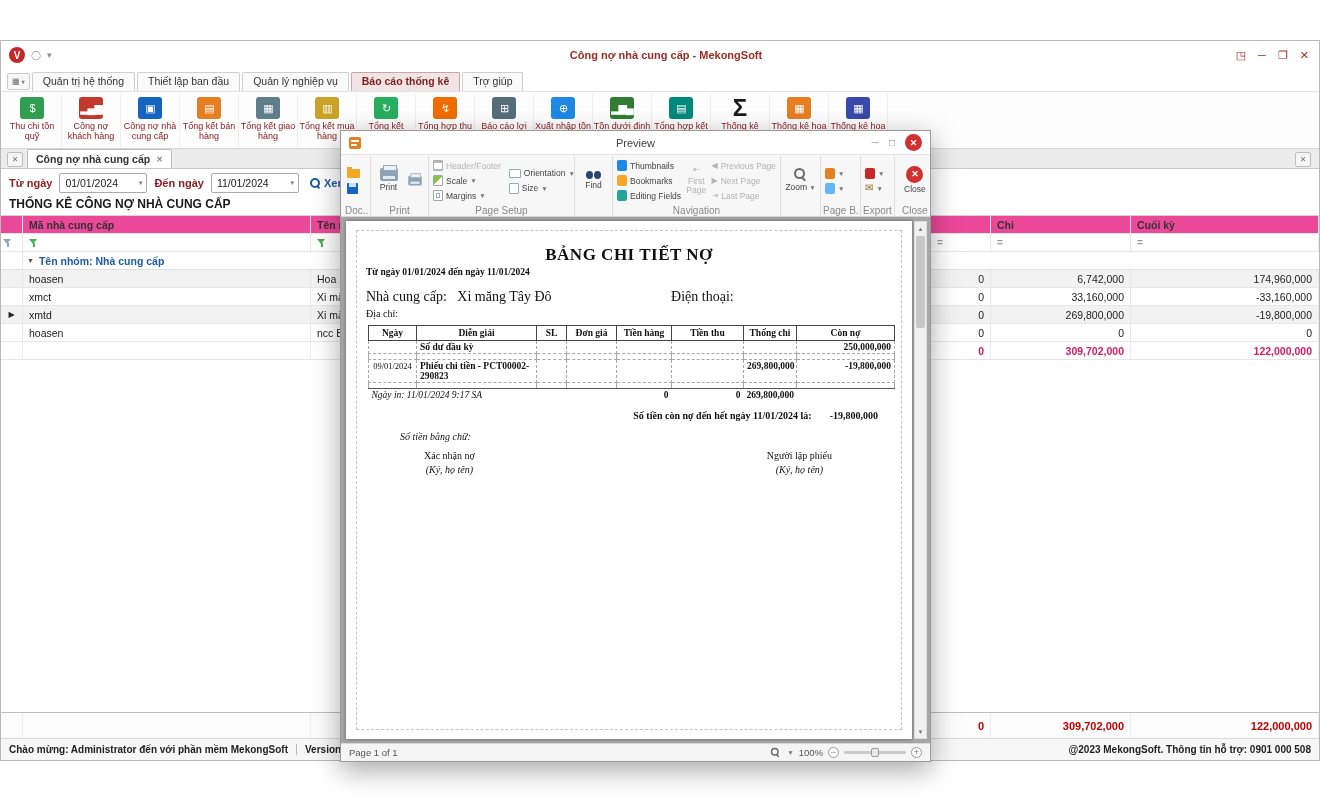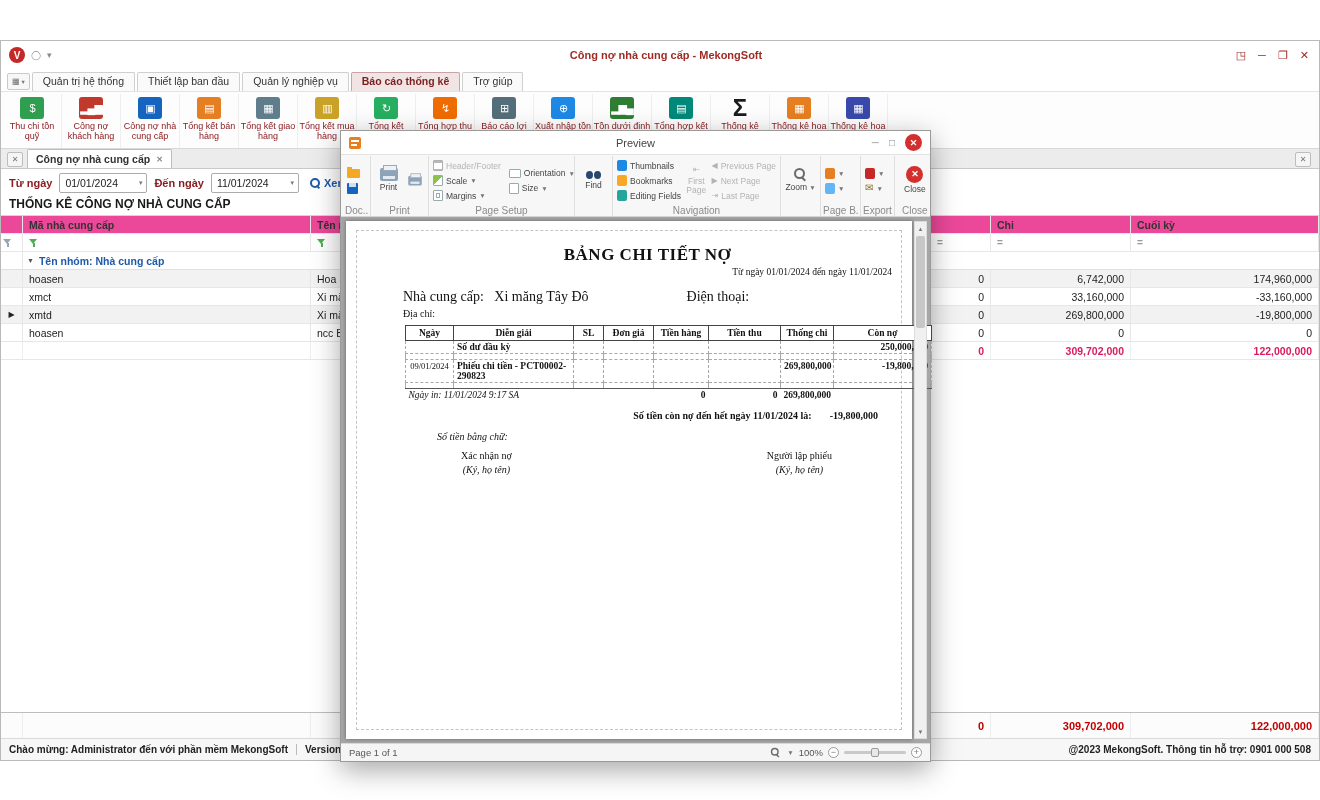--- a/index.html
+++ b/index.html
@@ -173,23 +173,23 @@
   .navglyph{font-size:8px;color:#b3b3b3;}
   .gi{font-size:10px;line-height:1;}
   .gi.mail{color:#8a6d1a;}
 
   
   .pv-content{flex:1;background:#a6a6a6;position:relative;min-height:0;}
   .pv-pagewrap{position:absolute;left:5px;top:4px;right:18px;bottom:4px;background:#fff;
     box-shadow:0 0 4px rgba(0,0,0,0.4);}
   .pv-margins{position:absolute;left:10px;top:9px;right:10px;bottom:9px;border:1px dashed #c4c4c4;pointer-events:none;}
   .doc{position:absolute;left:0;top:0;right:0;bottom:0;padding:24px 20px 0 20px;
-    font-family:"Liberation Serif", serif;color:#111;margin-left:37px;}
+    font-family:"Liberation Serif", serif;color:#111;}
   .doc-title{text-align:center;font-size:17px;font-weight:bold;letter-spacing:0.5px;}
-  .doc-subtitle{text-align:right;font-size:9.5px;margin-top:2px;}
+  .doc-subtitle{text-align:left;font-size:9.5px;margin-top:2px;font-weight:bold;}
   .doc-info{display:grid;grid-template-columns:58% 42%;margin-top:12px;font-size:14px;}
   .doc-info .lbl{display:inline;}
   .doc-addr{font-size:10px;margin-top:3px;}
   table.doc-table{border-collapse:collapse;margin-top:6px;margin-left:2px;table-layout:fixed;width:526px;}
   .doc-table th{border:1px solid #444;font-size:9.5px;font-weight:bold;padding:2px 2px;background:#fff;}
   .doc-table td{border:1px dashed #a8a8a8;font-size:9.5px;padding:1px 3px;vertical-align:top;}
   .doc-table td.num{text-align:right;font-weight:bold;white-space:nowrap;}
   .doc-table td.bold{font-weight:bold;}
   .doc-table td.ctr{text-align:center;}
   .doc-table tr.gap td{height:6px;padding:0;}

